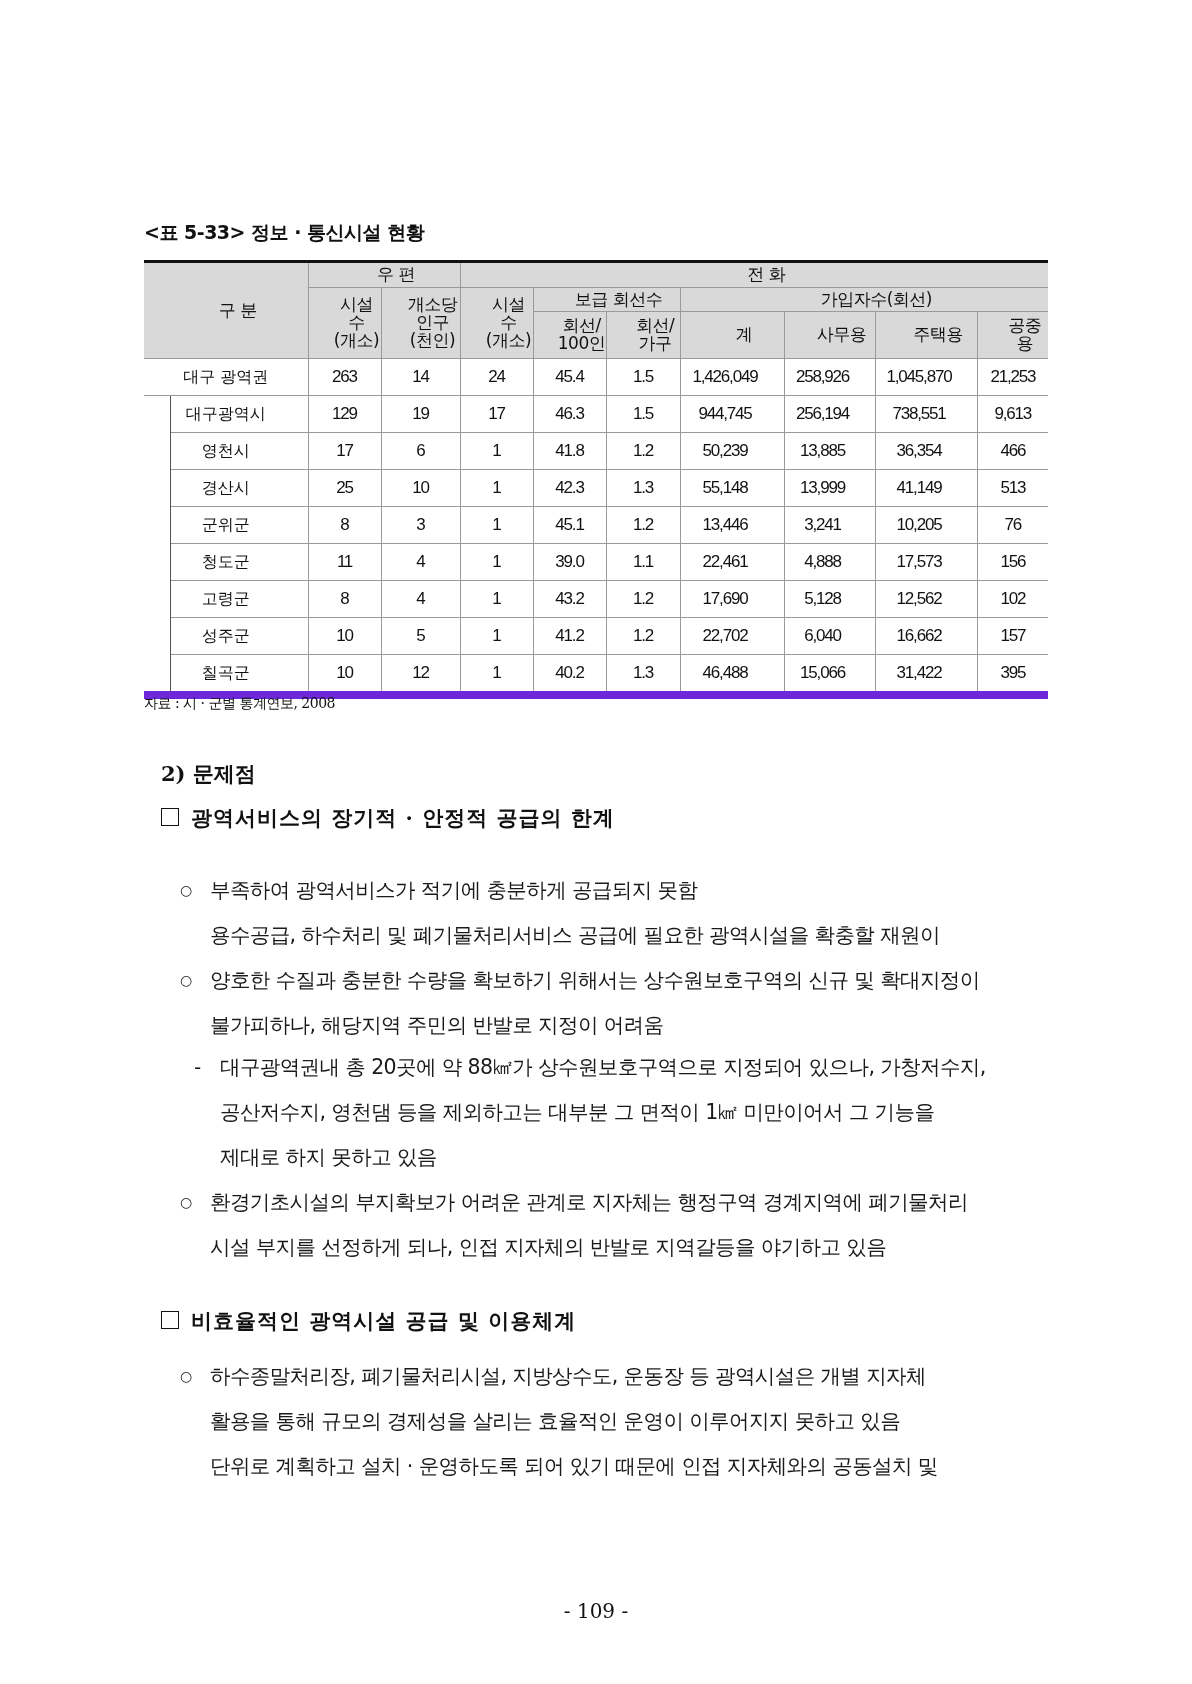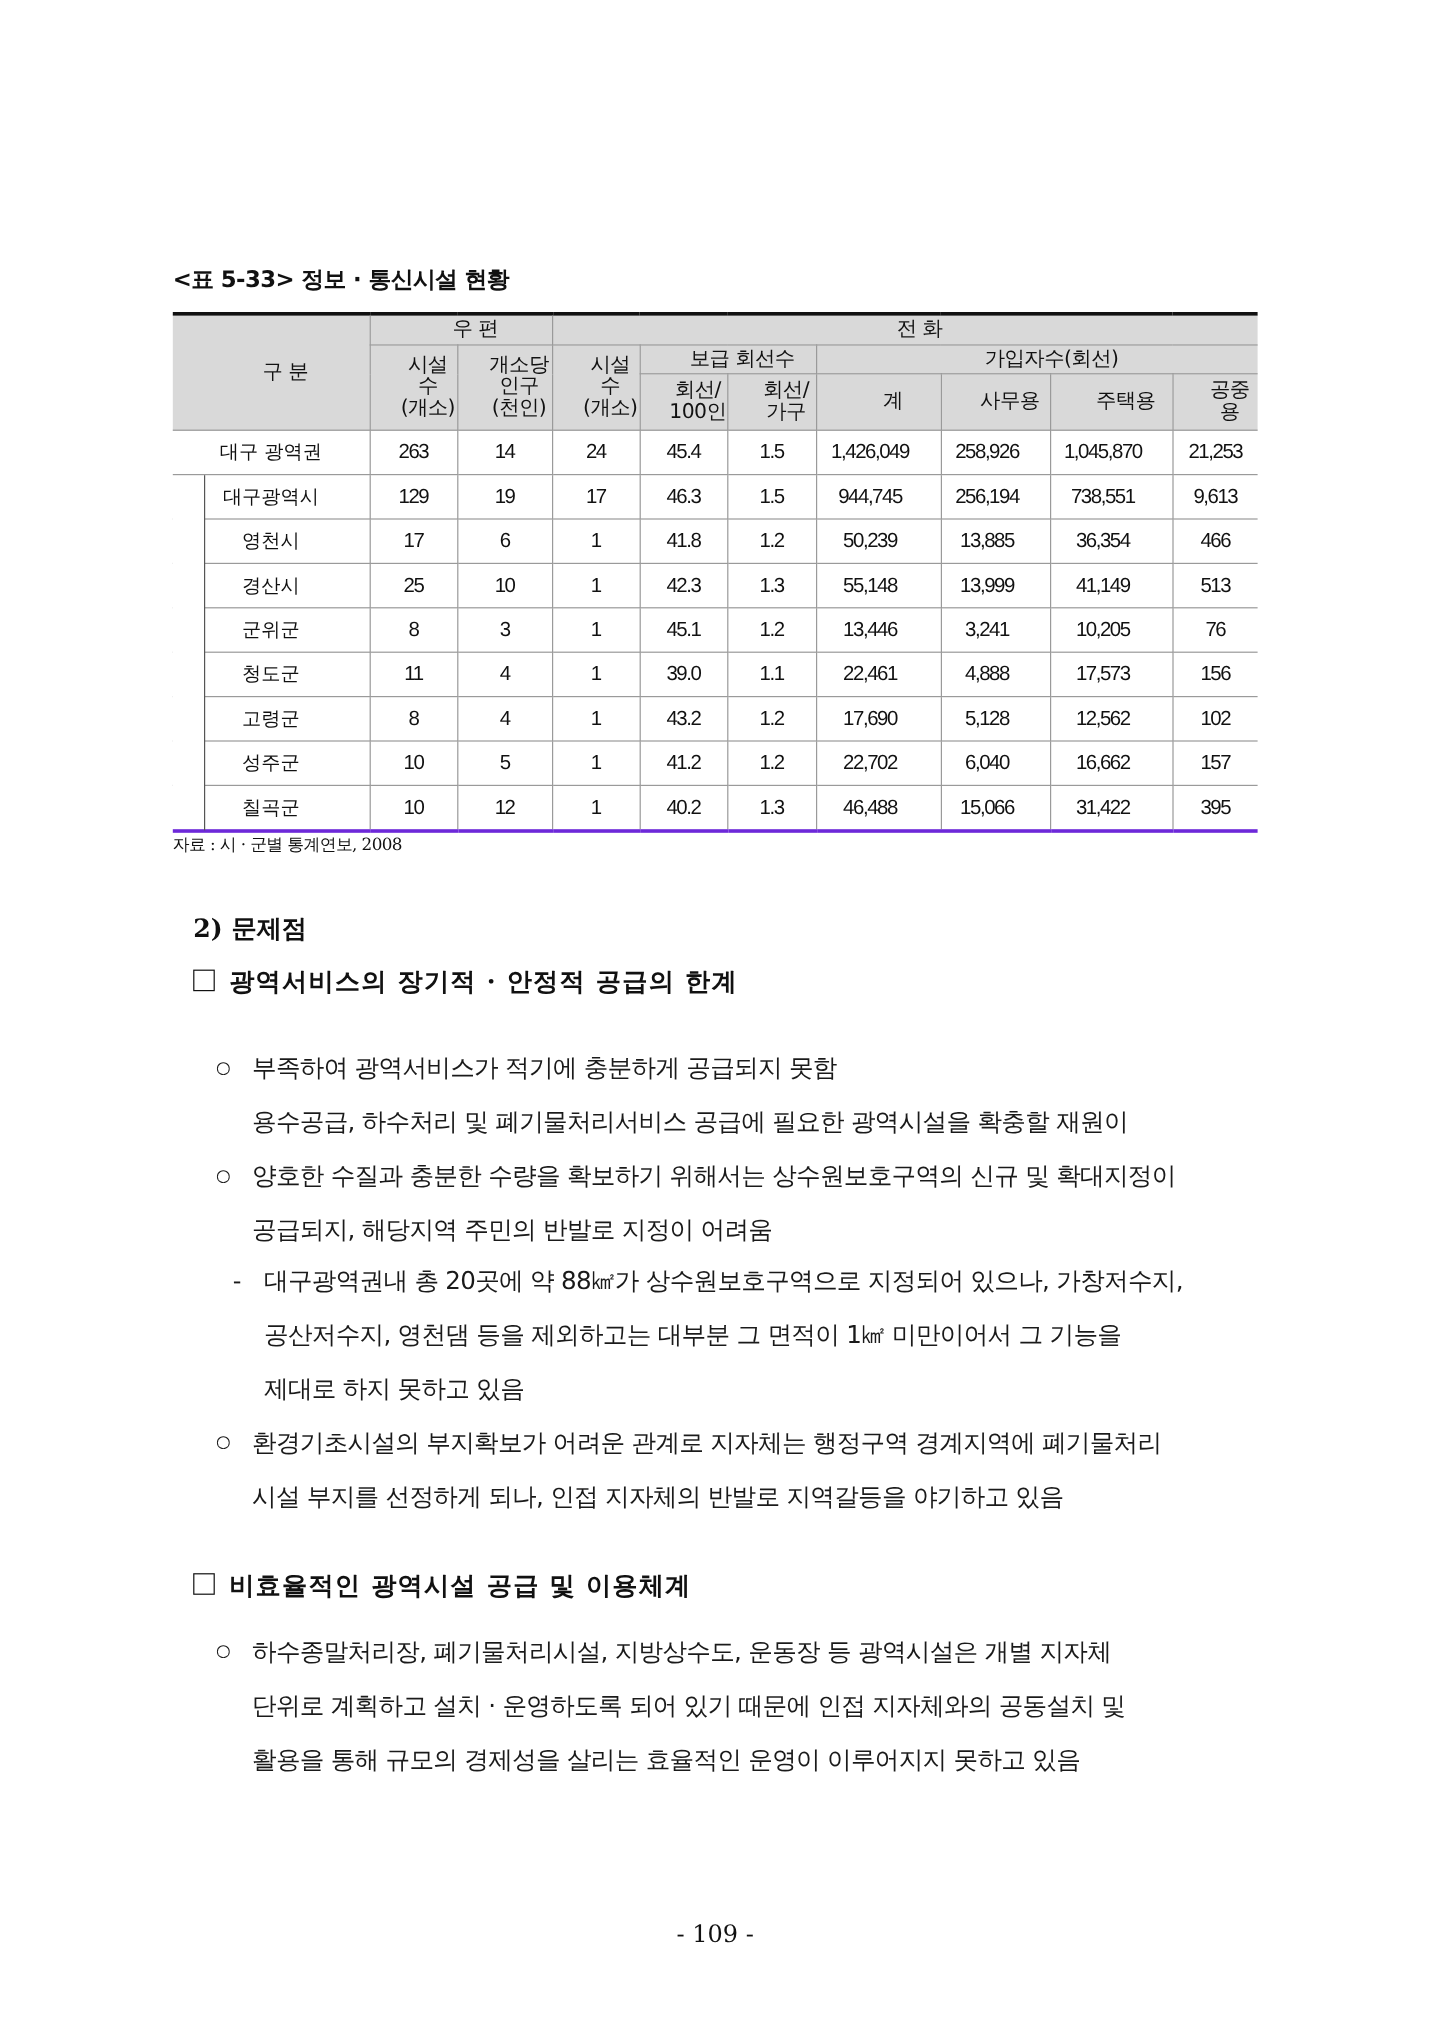--- a/index.html
+++ b/index.html
@@ -14,21 +14,21 @@
                  font-family:"Liberation Sans", "DejaVu Sans", sans-serif; }
     table.data th, table.data td { padding:0; text-align:center; vertical-align:middle;
                  border:1px solid #9a9a9a; font-size:17px; }
     table.data thead tr:first-child th { border-top:3px solid #111; }
     table.data th { background:#d9d9d9; font-weight:normal; font-size:17px;
                  font-family:"DejaVu Sans", sans-serif; line-height:1.05; letter-spacing:-0.5px;padding-left:24px; }
     table.data th:first-child { border-left:none; }
     table.data th:last-child, table.data td:last-child { border-right:none; }
     table.data tbody tr td { height:36px; letter-spacing:-1.2px; }
     table.data tbody tr td.name { font-family:"DejaVu Sans", sans-serif; letter-spacing:0; font-size:16px; border-left:none; }
-    table.data tbody tr:last-child td { border-bottom:3px solid #6d28d9; }
+    table.data tbody tr:last-child td { border-bottom:8px solid #6d28d9; }
     table.data td.num { text-align:center; padding-right:14px;margin-left:33px; }
     table.data tr.total td { border-bottom:1px solid #9a9a9a; }
     .indent-line { position:absolute; left:170px; top:396px; width:1px; height:296px; background:#555; }
     table.data tbody tr.sub td.name { border-left:none; }
     .mask { position:absolute; left:144px; width:26px; background:#fff; }
 
     .source { position:absolute; left:144px; top:695px; font-size:14px;
               font-family:"DejaVu Serif", "Liberation Serif", serif; letter-spacing:-0.5px; }
 
     .h2 { position:absolute; left:161px; top:760px; font-size:21px; font-weight:bold;
@@ -231,21 +231,21 @@
 
 <div class="para l1" style="top:868px">
   <span class="bullet">○</span>
   <span class="line">부족하여 광역서비스가 적기에 충분하게 공급되지 못함</span>
   <span class="line">용수공급, 하수처리 및 폐기물처리서비스 공급에 필요한 광역시설을 확충할 재원이</span>
 </div>
 
 <div class="para l1" style="top:958px">
   <span class="bullet">○</span>
   <span class="line">양호한 수질과 충분한 수량을 확보하기 위해서는 상수원보호구역의 신규 및 확대지정이</span>
-  <span class="line">공급되지, 해당지역 주민의 반발로 지정이 어려움</span>
+  <span class="line">불가피하나, 해당지역 주민의 반발로 지정이 어려움</span>
 </div>
 
 <div class="para l2" style="top:1045px">
   <span class="bullet">-</span>
   <span class="line">대구광역권내 총 20곳에 약 88㎢가 상수원보호구역으로 지정되어 있으나, 가창저수지,</span>
   <span class="line">공산저수지, 영천댐 등을 제외하고는 대부분 그 면적이 1㎢ 미만이어서 그 기능을</span>
   <span class="line">제대로 하지 못하고 있음</span>
 </div>
 
 <div class="para l1" style="top:1180px">
@@ -254,17 +254,17 @@
   <span class="line">시설 부지를 선정하게 되나, 인접 지자체의 반발로 지역갈등을 야기하고 있음</span>
 </div>
 
 <div class="h3" style="top:1307px">
   <span class="box"></span><span>비효율적인 광역시설 공급 및 이용체계</span>
 </div>
 
 <div class="para l1" style="top:1354px">
   <span class="bullet">○</span>
   <span class="line">하수종말처리장, 폐기물처리시설, 지방상수도, 운동장 등 광역시설은 개별 지자체</span>
+  <span class="line">활용을 통해 규모의 경제성을 살리는 효율적인 운영이 이루어지지 못하고 있음</span>
   <span class="line">단위로 계획하고 설치 · 운영하도록 되어 있기 때문에 인접 지자체와의 공동설치 및</span>
-  <span class="line">활용을 통해 규모의 경제성을 살리는 효율적인 운영이 이루어지지 못하고 있음</span>
 </div>
 
 <div class="pageno">- 109 -</div>
 
 </body></html>

